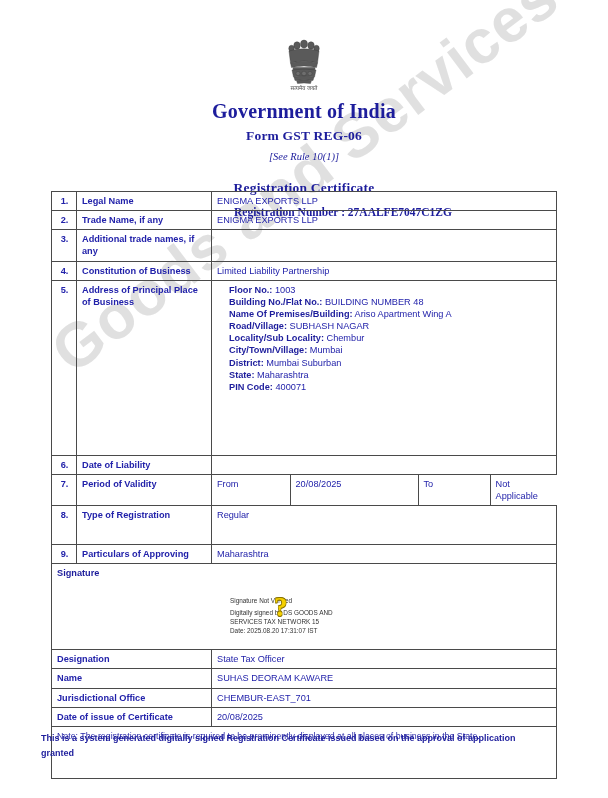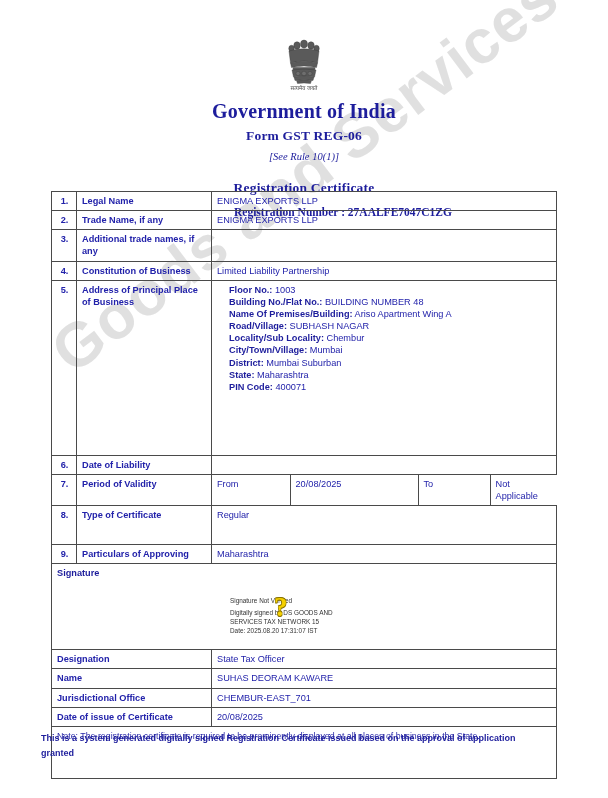--- a/index.html
+++ b/index.html
@@ -322,21 +322,21 @@
               <td class="c-val vc-to" style="border-top:none;border-bottom:none">To</td>
               <td class="c-val" style="border-top:none;border-right:none;border-bottom:none">Not Applicable</td>
             </tr>
           </tbody>
             </table>
         </td>
       </tr>
 
       <tr>
         <td class="c-num">8.</td>
-        <td class="c-lbl">Type of Certificate</td>
+        <td class="c-lbl">Type of Registration</td>
         <td class="c-val qr-cell" style="height:32px">
           <span>Regular</span>
           <span class="qr-wrap">
             <span class="qr"></span>
           </span>
         </td>
       </tr>
 
       <tr>
         <td class="c-num">9.</td>

